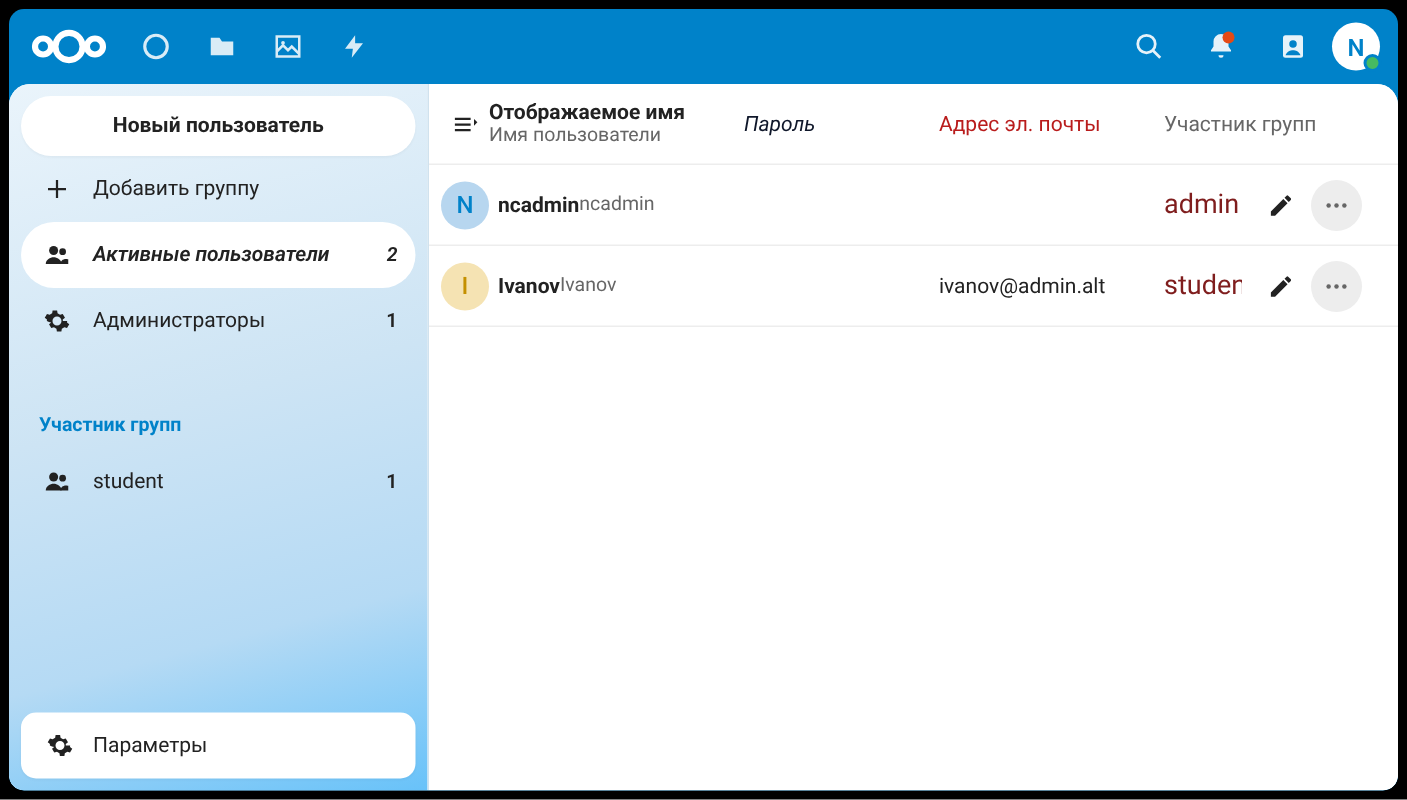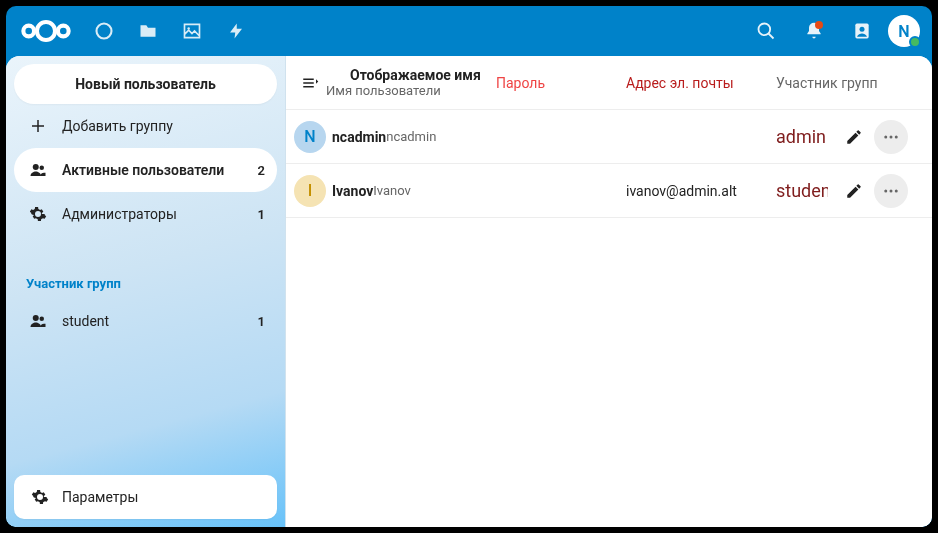--- a/index.html
+++ b/index.html
@@ -15,36 +15,36 @@
   .header-right { display: flex; align-items: center; gap: 4px; }
   .header-right .hbtn { width: 44px; height: 44px; display: flex; align-items: center; justify-content: center; cursor: pointer; opacity: 0.9; position: relative; }
   .header-right .hbtn svg { fill: #fff; }
   .notif-dot { position: absolute; top: 12px; right: 13px; width: 8px; height: 8px; background: #ff4402; border-radius: 50%; }
   .avatar { width: 32px; height: 32px; border-radius: 50%; background: #fff; color: #0082c9; display: flex; align-items: center; justify-content: center; font-weight: 600; position: relative; cursor: pointer; }
   .avatar .status-dot { position: absolute; bottom: -1px; right: -1px; width: 12px; height: 12px; background: #46ba61; border: 2px solid #0082c9; border-radius: 50%; }
   .content { flex: 1; display: flex; border-radius: 14px 14px 10px 10px; overflow: hidden; background: #fff; }
   .sidebar { width: 280px; background: linear-gradient(165deg, #eaf4fb 0%, #cde4f4 45%, #b5daf4 75%, #68c2f9 100%); display: flex; flex-direction: column; padding: 8px; border-right: 1px solid #d0e2ee; }
   .new-user-btn { height: 40px; background: #fff; border-radius: 22px; display: flex; align-items: center; justify-content: center; font-weight: 700; font-size: 14px; color: #222; cursor: pointer; box-shadow: 0 1px 2px rgba(0,0,0,0.04); }
   .side-item { height: 44px; display: flex; align-items: center; padding: 0 12px; border-radius: 22px; cursor: pointer; font-size: 14px; color: #222; justify-content: flex-end; }
-  .side-item.selected { background: #fff; font-weight: 600; }
+  .side-item.selected { background: #fff; font-weight: 600; font-style: italic; }
   .side-item .icn { width: 24px; display: flex; align-items: center; justify-content: center; margin-right: 12px; }
   .side-item .icn svg { fill: #222; }
   .side-item .label { flex: 1; }
   .side-item .count { font-size: 13px; color: #222; font-weight: 600; }
   .side-heading { font-size: 13px; color: #0082c9; font-weight: 700; padding: 12px 12px 8px; margin-top: 28px; }
   .sidebar-spacer { flex: 1; }
   .settings-btn { height: 44px; background: #fff; border-radius: 10px; display: flex; align-items: center; padding: 0 14px; cursor: pointer; font-size: 14px; color: #222; margin-top: 8px; box-shadow: 0 1px 2px rgba(0,0,0,0.04); }
   .settings-btn .icn { width: 24px; display: flex; align-items: center; justify-content: center; margin-right: 10px; }
   .main { flex: 1; background: #fff; display: flex; flex-direction: column; overflow: hidden; }
   .tbl-head { display: flex; align-items: center; height: 54px; border-bottom: 1px solid #ededed; padding: 0 12px 0 8px; }
   .col-toggle { width: 32px; display: flex; align-items: center; justify-content: center; color: #222; }
   .col-name { flex: 0 0 170px; display: flex; flex-direction: column; }
-  .col-name .display { font-weight: 700; font-size: 14px; color: #222; margin-left: 24px; }
+  .col-name .display { font-weight: 700; font-size: 14px; color: #222; }
   .col-name .username { font-size: 13px; color: #666; }
-  .col-pass { flex: 0 0 130px; font-size: 14px; color: #ef4444; }
+  .col-pass { flex: 0 0 130px; font-size: 14px; color: #0f172a; font-style: italic; }
   .col-email { flex: 0 0 150px; font-size: 14px; color: #b91c1c; }
   .col-groups { flex: 0 0 110px; font-size: 14px; color: #666; text-align: left; }
   .tbl-row { display: flex; align-items: center; height: 54px; border-bottom: 1px solid #ededed; padding: 0 12px 0 8px; }
   .row-avatar-col { width: 32px; display: flex; align-items: center; justify-content: center; }
   .row-avatar { width: 32px; height: 32px; border-radius: 50%; display: flex; align-items: center; justify-content: center; color: #fff; font-weight: 500; font-size: 16px; }
   .row-name { flex: 0 0 170px; display: flex; flex-direction: row; padding-left: 6px; }
   .row-name .display { font-weight: 700; font-size: 14px; color: #222; }
   .row-name .username { font-size: 13px; color: #666; }
   .row-pass { flex: 0 0 130px; font-size: 14px; color: #222; }
   .row-email { flex: 0 0 150px; font-size: 14px; color: #222; white-space: nowrap; overflow: hidden; text-overflow: ellipsis; }

